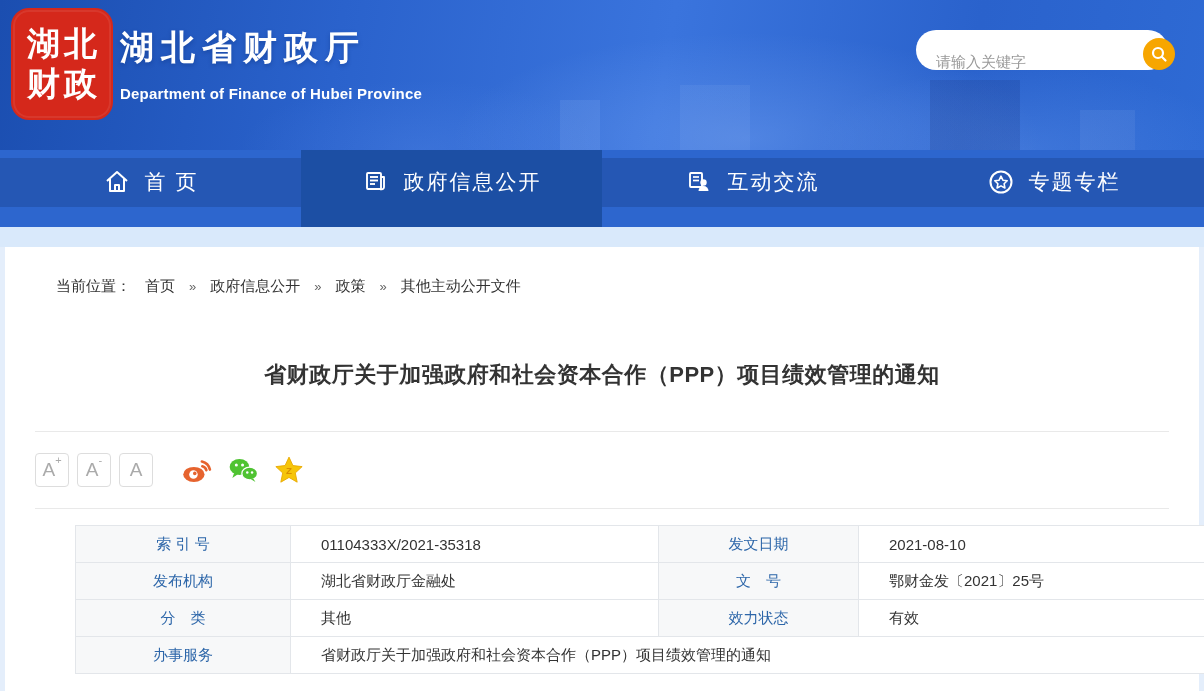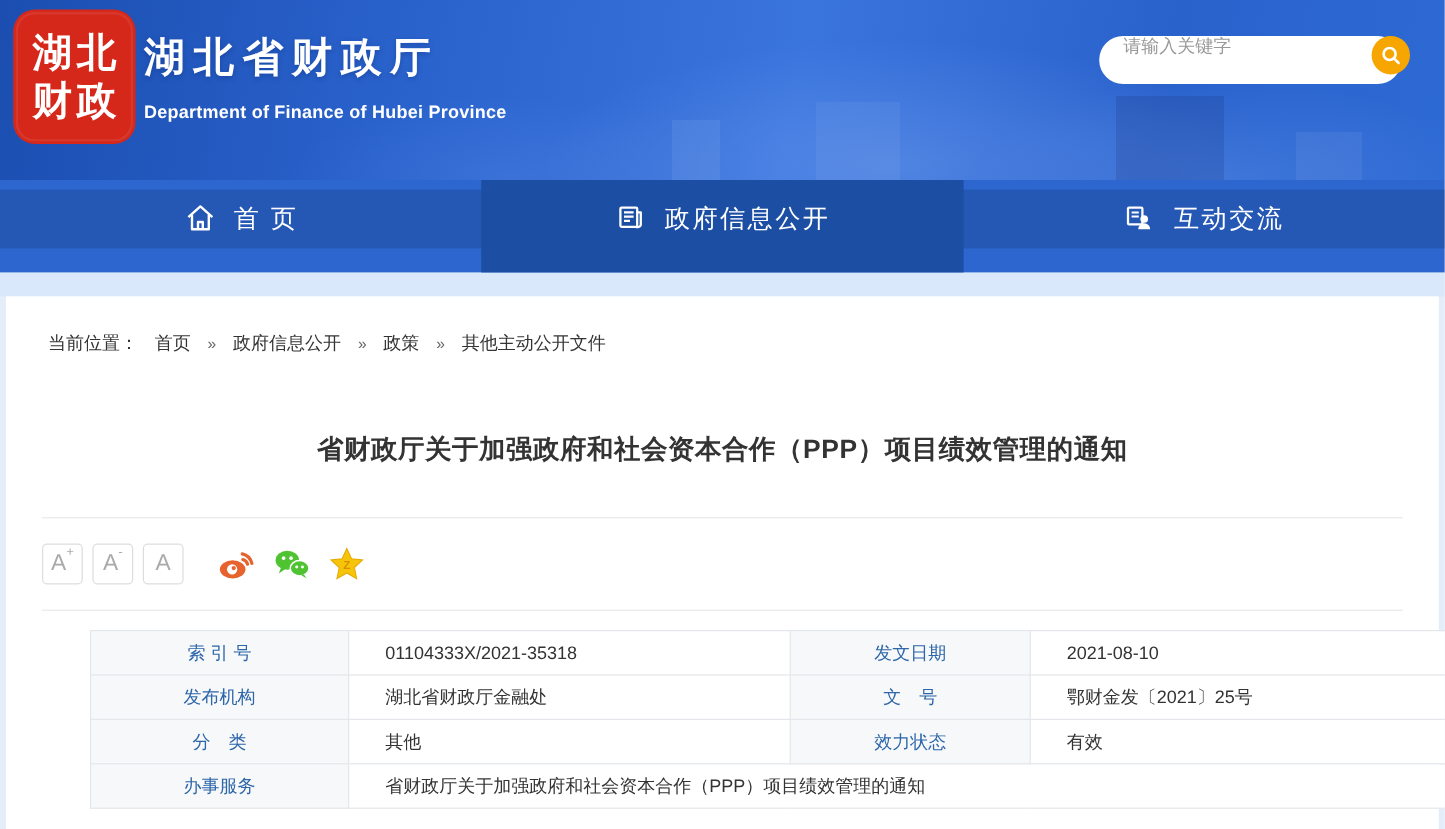--- a/index.html
+++ b/index.html
@@ -36,21 +36,21 @@
     box-shadow:0 0 0 2px #d5281b, inset 0 0 0 2px rgba(255,255,255,0.08);
     display:flex; flex-direction:column; align-items:center; justify-content:center;
     color:#fff; font-weight:bold; font-size:33px; line-height:1.22; letter-spacing:4px;
     text-indent:4px; font-family:"DejaVu Serif","Liberation Serif",serif;
   }
   .site-title-block{ position:absolute; left:120px; top:25px; color:#fff; }
   .site-title{ font-size:34px; font-weight:bold; letter-spacing:7px; text-shadow:0 2px 4px rgba(10,40,110,0.35); }
   .site-subtitle{ font-size:15px; font-weight:bold; margin-top:14px; letter-spacing:0.2px; }
   .search-box{
     position:absolute; right:36px; top:30px; width:252px; height:40px;
-    background:#fff; border-radius:20px; display:flex; align-items:flex-start;
+    background:#fff; border-radius:20px; display:flex; align-items:flex-end;
   }
   .search-input{
     flex:1; border:none; outline:none; background:transparent;
     padding:0 8px 0 20px; font-size:15px; color:#444;
     font-family:"Liberation Sans","DejaVu Sans",sans-serif;
   }
   .search-input::placeholder{ color:#999; }
   .search-btn{
     width:32px; height:32px; margin-right:4px; border:none; border-radius:50%;
     background:#f7a600; cursor:pointer; display:flex; align-items:center; justify-content:center;
@@ -73,20 +73,21 @@
   .nav-label{ font-size:21px; font-weight:normal; letter-spacing:2px; }
   
   .sub-strip{ height:20px; background:#d9e9fb; }
   .content-card{
     margin:0 5px; background:#fff; height:444px; position:relative;
     padding:0 30px;
   }
   .breadcrumb{
     padding-top:30px; font-size:15px; color:#333; display:flex; align-items:center; gap:14px;
     padding-left:5px;
+    margin-left:16px;
   }
   .breadcrumb a{ color:#333; text-decoration:none; cursor:pointer; }
   .crumb-sep{ color:#666; font-size:13px; }
   .article-title{
     margin-top:64px; text-align:center; font-size:22px; font-weight:bold; color:#333;
     letter-spacing:0.5px;
   }
   
   .meta-row{
     margin-top:41px; height:78px; border-top:1px solid #e9e9e9; border-bottom:1px solid #e9e9e9;
@@ -169,20 +170,29 @@
     <span style="display:flex;">
       <svg width="28" height="28" viewBox="0 0 28 28">
         <rect x="4" y="5" width="12" height="14" rx="1" fill="none" stroke="#fff" stroke-width="1.9"></rect>
         <line x1="7" y1="9" x2="13" y2="9" stroke="#fff" stroke-width="1.7"></line>
         <line x1="7" y1="12.5" x2="13" y2="12.5" stroke="#fff" stroke-width="1.7"></line>
         <circle cx="17.5" cy="14.5" r="3.2" fill="#fff"></circle>
         <path d="M12.5 23 a5 5 0 0 1 10 0 z" fill="#fff"></path>
       </svg>
     </span>
     <span class="nav-label">互动交流</span>
+  </div>
+  <div class="nav-item">
+    <span style="display:flex;">
+      <svg width="28" height="28" viewBox="0 0 28 28">
+        <circle cx="14" cy="14" r="10.5" fill="none" stroke="#fff" stroke-width="2"></circle>
+        <polygon points="14,8.2 15.9,12.2 20.2,12.7 17.1,15.7 17.9,20 14,17.9 10.1,20 10.9,15.7 7.8,12.7 12.1,12.2" fill="none" stroke="#fff" stroke-width="1.6" stroke-linejoin="round"></polygon>
+      </svg>
+    </span>
+    <span class="nav-label">专题专栏</span>
   </div>
 </nav>
 
 <div class="sub-strip"></div>
 
 <main class="content-card">
 
   <div class="breadcrumb">
     <span>当前位置：</span>
     <a>首页</a>

